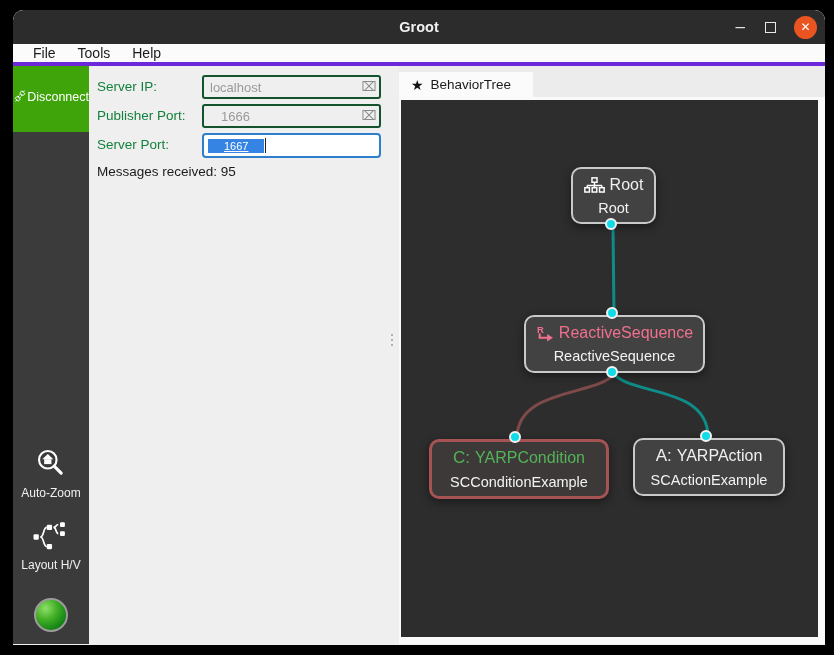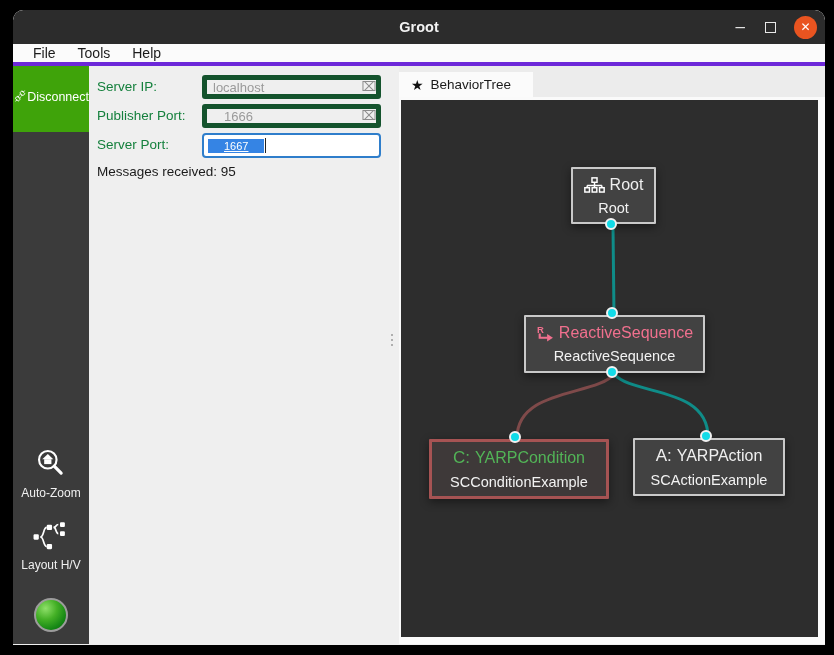--- a/index.html
+++ b/index.html
@@ -30,40 +30,40 @@
   .side-tool { display:flex; flex-direction:column; align-items:center; color:#f0f0f0; font-size:12px; cursor:pointer; }
   .side-tool .lbl { margin-top:6px; }
   .tool-autozoom { margin-top:auto; }
   .tool-layout { margin-top:22px; }
   .led { margin-top:26px; margin-bottom:12px; width:34px; height:34px; border-radius:50%; border:2px solid #9c9c9c;
          background:radial-gradient(circle at 32% 28%, #8fe06a 0%, #44b026 38%, #148614 72%, #0a5e0a 100%); }
 
   
   .form-panel { width:310px; background:#efefef; position:relative; flex:none; }
   .f-label { position:absolute; left:8px; width:105px; height:24px; line-height:24px; font-size:13.5px; color:#15803d; }
-  .f-input { position:absolute; left:113px; width:179px; height:24px; border:5px solid #14532d; border-radius:3px; background:#efefef; color:#9a9a9a; font-size:13px; padding:0 20px 0 6px; font-family:inherit; }
+  .f-input { position:absolute; left:113px; width:179px; height:24px; border:2px solid #14532d; border-radius:3px; background:#efefef; color:#9a9a9a; font-size:13px; padding:0 20px 0 6px; font-family:inherit; }
   .clear-ic { position:absolute; width:16px; height:24px; line-height:24px; text-align:center; color:#8b8b8b; font-size:13px; }
   .input-focus { position:absolute; left:113px; width:179px; height:25px; background:#fff; border:2px solid #2f7ecb; border-radius:4px; display:flex; align-items:center; padding-left:4px; }
   .sel-text { background:#3584e4; color:#fff; font-size:11px; padding:1px 16px;text-decoration:underline; }
   .caret { width:1px; height:15px; background:#222; margin-left:1px; }
   .messages { position:absolute; left:8px; font-size:13.5px; color:#1b1b1b; }
   .splitter { position:absolute; right:6px; top:268px; display:flex; flex-direction:column; gap:3px; }
   .splitter i { width:2px; height:2px; background:#9a9a9a; border-radius:50%; }
 
   
   .right-pane { flex:1; position:relative; background:#ececec; }
   .tabbar { position:absolute; left:0; top:0; right:0; height:31px; background:#ececec; }
   .tab { position:absolute; left:0; top:6px; width:134px; height:25px; background:#fbfbfb; display:flex; align-items:center; padding-left:12px; gap:7px; font-size:13.5px; color:#1b1b1b; }
   .tab .star { font-size:14px; color:#111; }
   .canvas-frame { position:absolute; left:0; top:31px; right:0; bottom:0; background:#fafafa; }
   .canvas { position:absolute; left:2px; top:3px; width:417px; height:537px; background:#2d2d2d; overflow:hidden; }
   .edges { position:absolute; left:0; top:0; }
 
   
-  .node { position:absolute; background:#424242; border:2px solid #c9c9c9; border-radius:1px; box-shadow:0 3px 10px rgba(0,0,0,.45);
+  .node { position:absolute; background:#424242; border:2px solid #c9c9c9; border-radius:10px; box-shadow:0 3px 10px rgba(0,0,0,.45);
           display:flex; flex-direction:column; align-items:center; justify-content:center; gap:6px; color:#efefef; }
   .node-title { display:flex; align-items:center; gap:5px; font-size:16px; }
   .node-sub { font-size:14.5px; color:#f2f2f2; }
   .prefix { font-size:17px; }
   .n-root  { left:170px; top:67px;  width:85px;  height:57px; }
   .n-rs    { left:123px; top:215px; width:181px; height:58px; }
   .n-cond  { left:28px;  top:339px; width:180px; height:60px; border:3px solid #a65353; background:#3e3939; }
   .n-act   { left:232px; top:338px; width:152px; height:58px; }
   .n-rs .node-title { color:#f0708e; }
   .n-cond .node-title { color:#52b457; }

